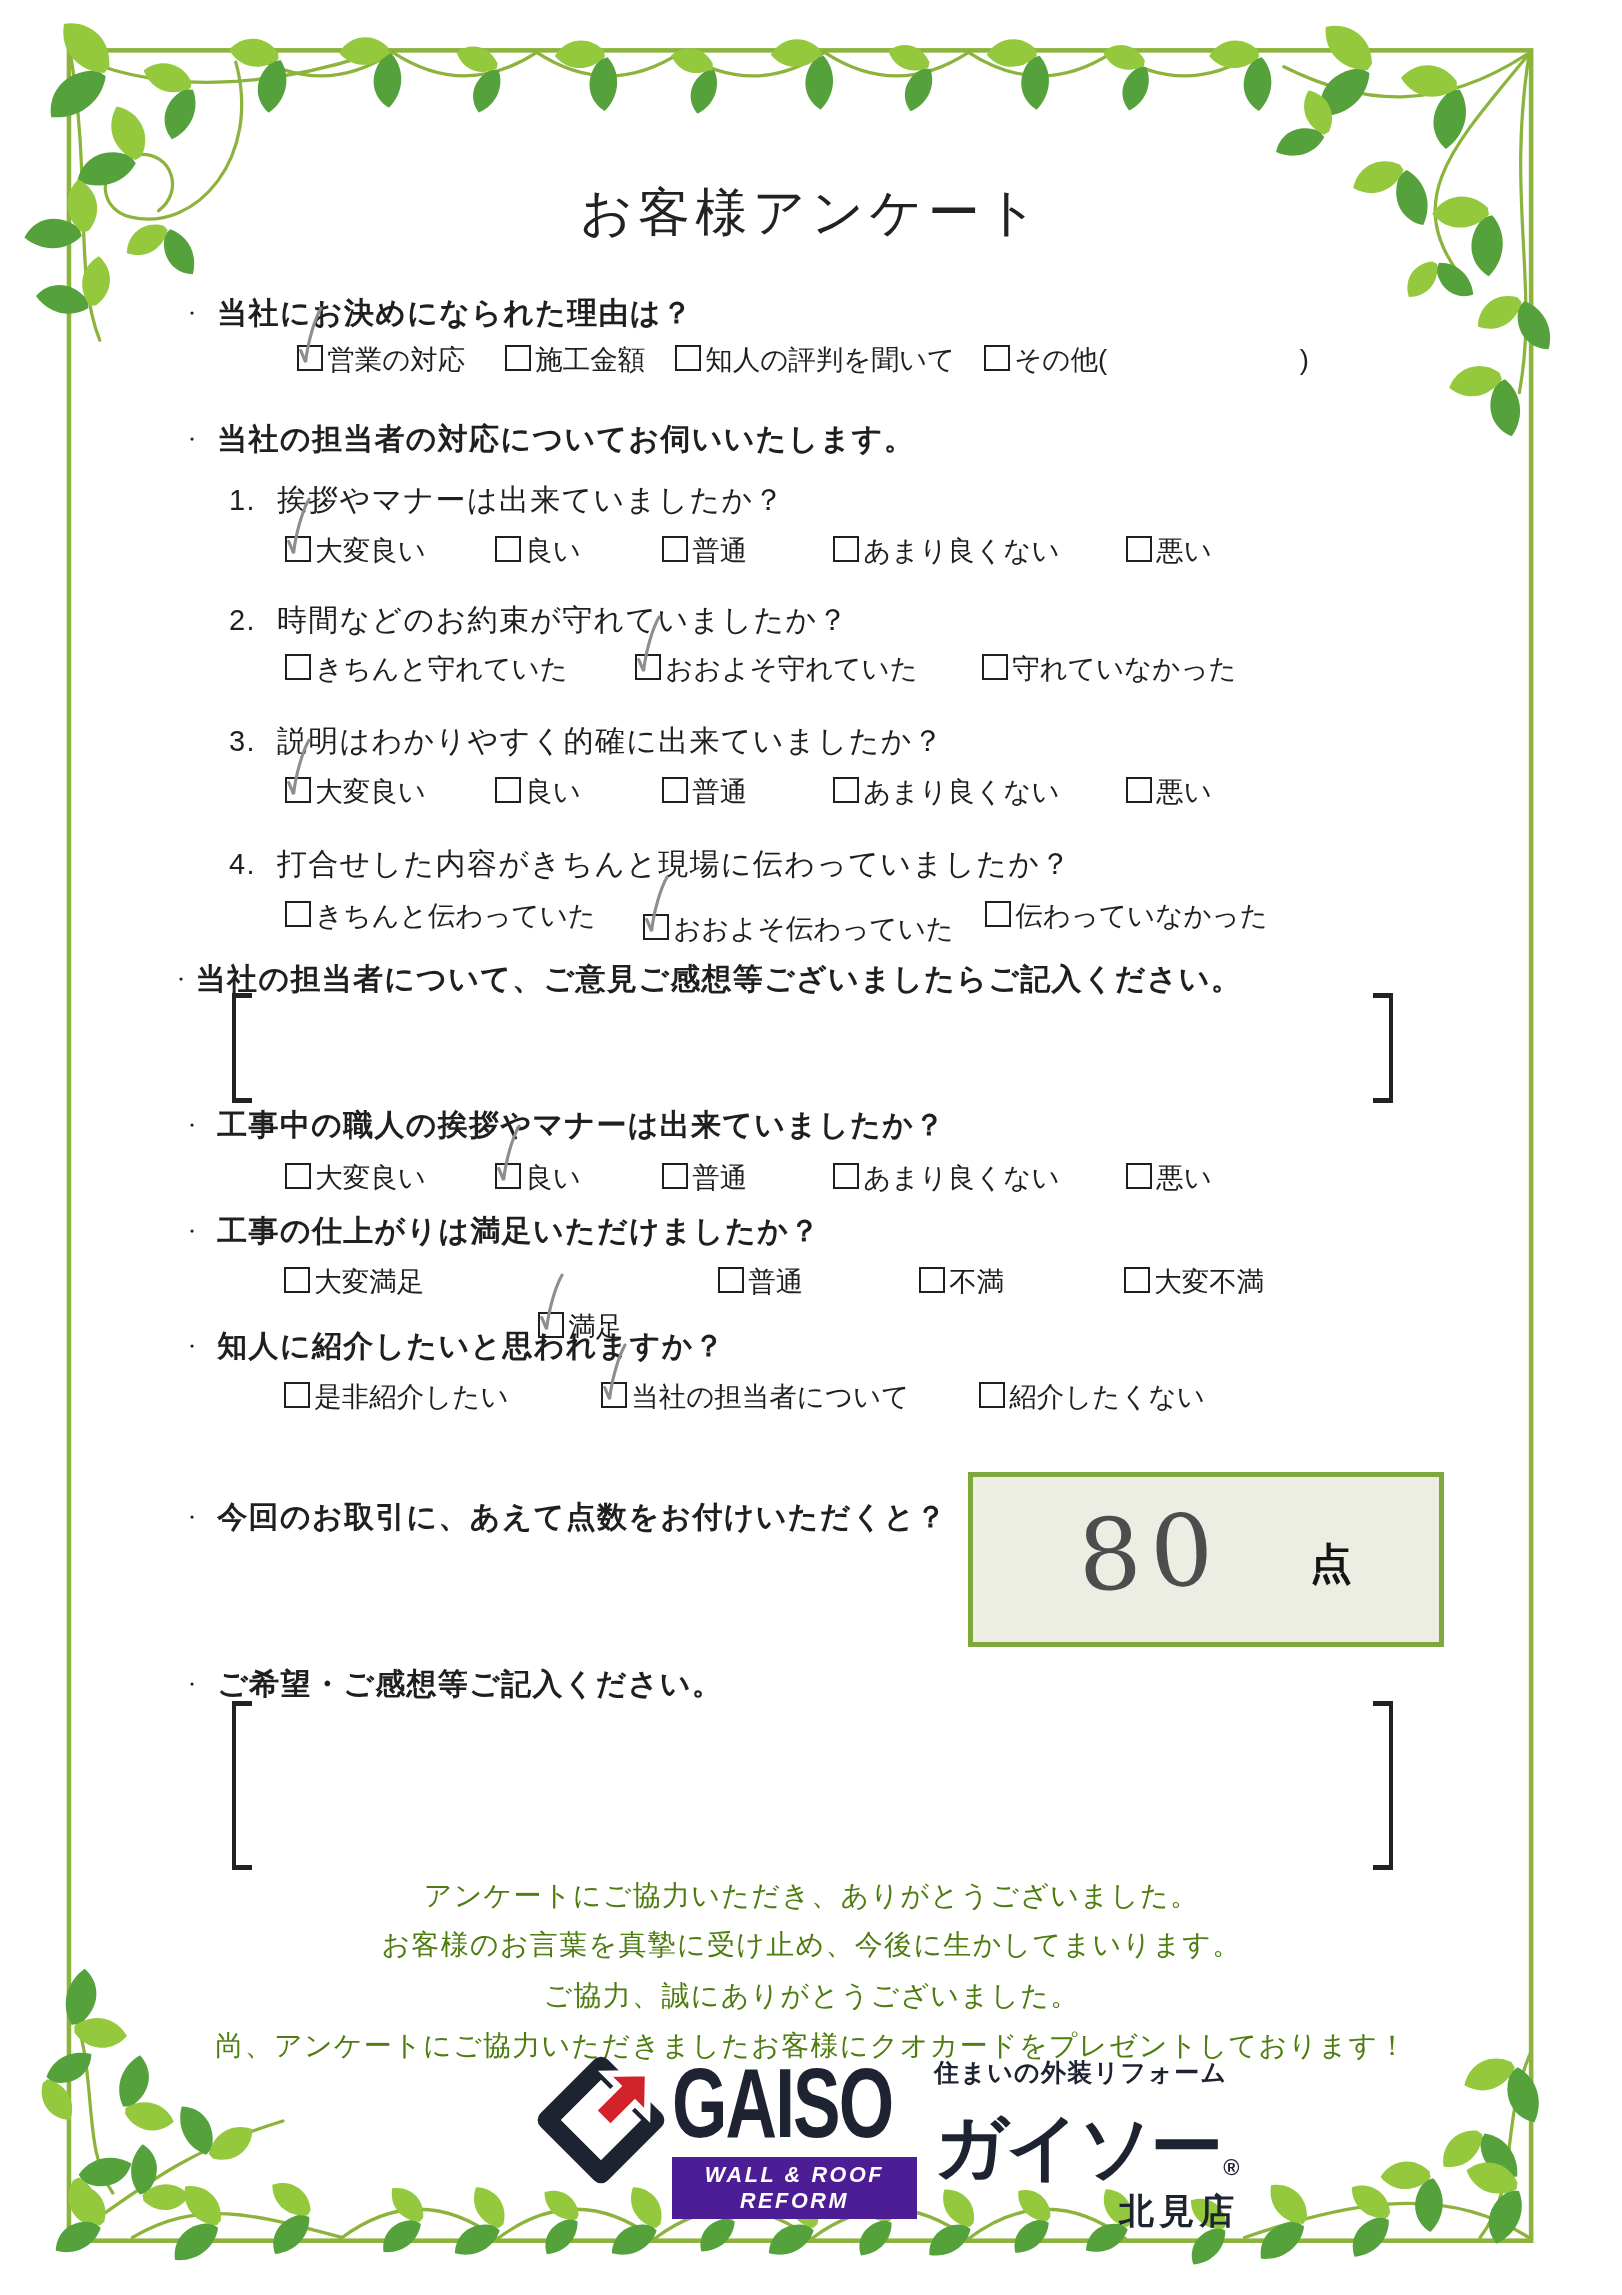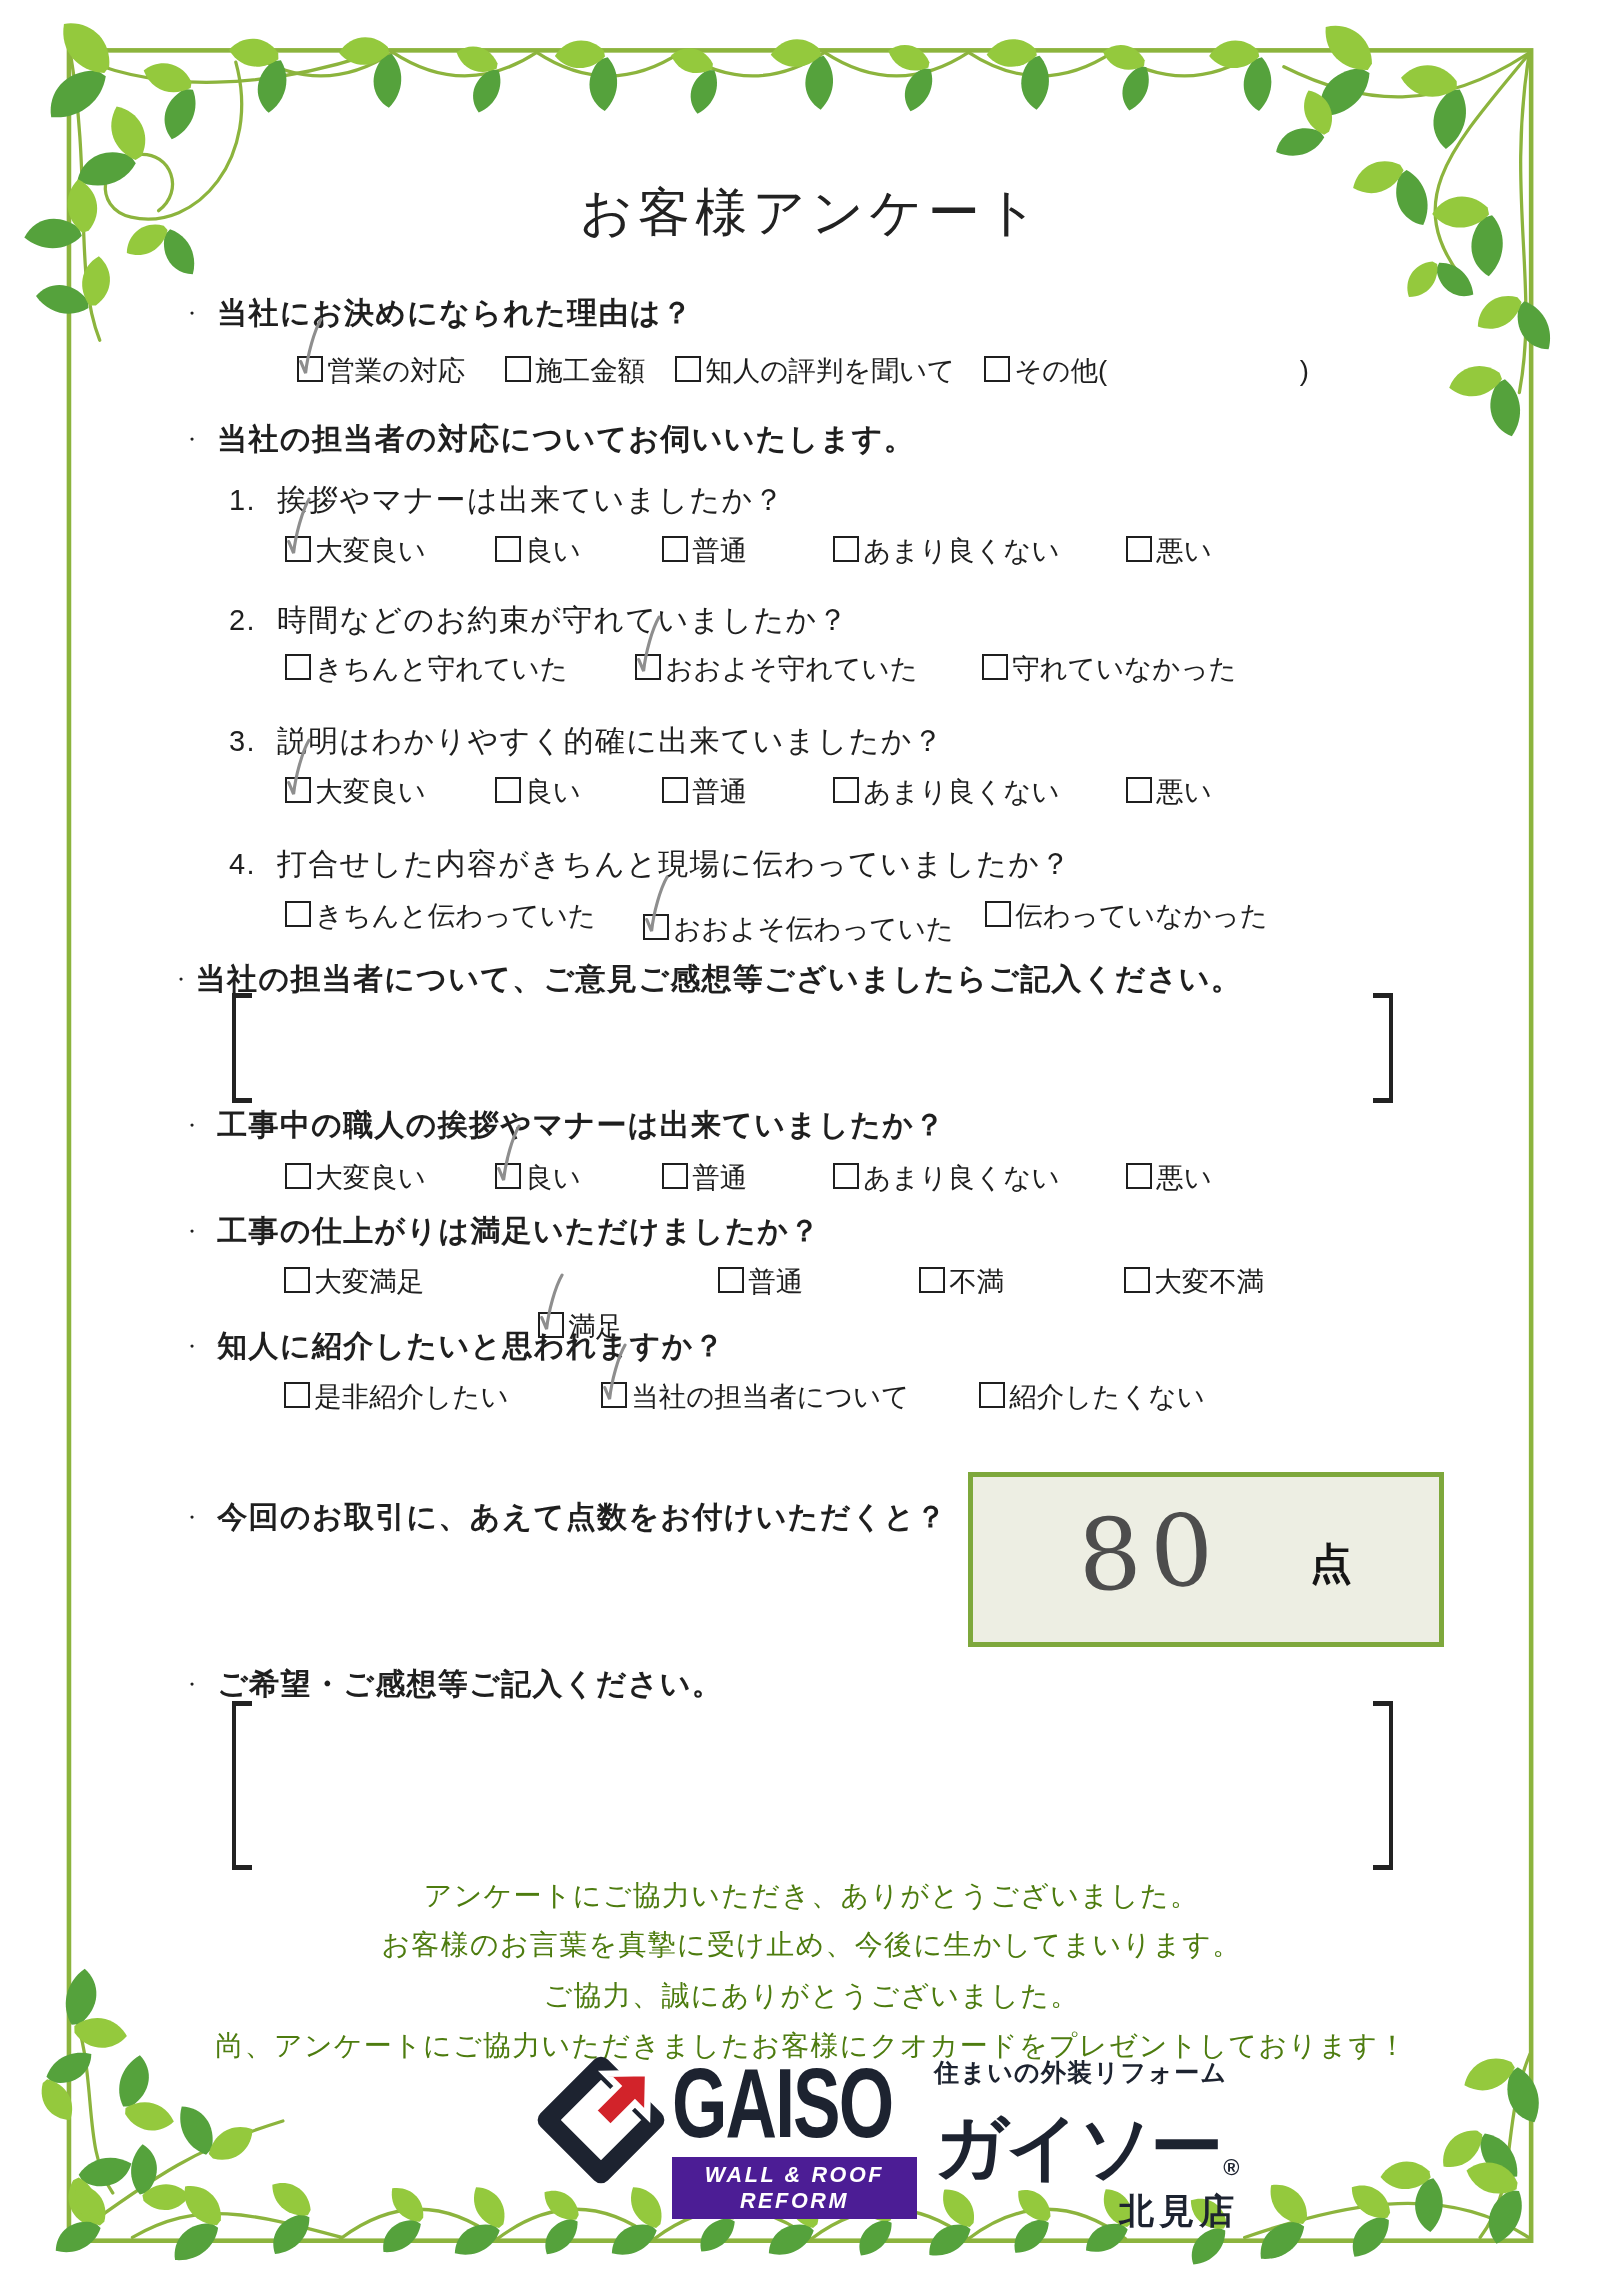--- a/index.html
+++ b/index.html
@@ -145,21 +145,21 @@
     <use href="#lp" transform="translate(1872,3412) rotate(-170) scale(1.3)"></use>
   </g>
 </svg>
 
 <div class="page-title">お客様アンケート</div>
 
 <div class="qline" style="left:182px;top:293px;">
   <span class="bullet">・</span>
   <span class="qtext">当社にお決めになられた理由は？</span>
 </div>
-<div class="opts" style="top:353px;">
+<div class="opts" style="top:342px;">
     <span class="opt" style="left: 297px;"><span class="box"></span><svg class="mark" viewBox="0 0 30 66">
         <path d="M7 47 L12 59 C14 40 21 15 28 3" fill="none" stroke="#8E8E8E" stroke-width="3.2" stroke-linecap="round"></path>
       </svg><span class="olabel">営業の対応</span></span>
     <span class="opt" style="left: 505px;"><span class="box"></span><span class="olabel">施工金額</span></span>
     <span class="opt" style="left: 675px;"><span class="box"></span><span class="olabel">知人の評判を聞いて</span></span>
     <span class="opt" style="left: 984px;"><span class="box"></span><span class="olabel">その他(　　　　　　　)</span></span>
   </div>
 
 <div class="qline" style="left:182px;top:419px;">
   <span class="bullet">・</span>

